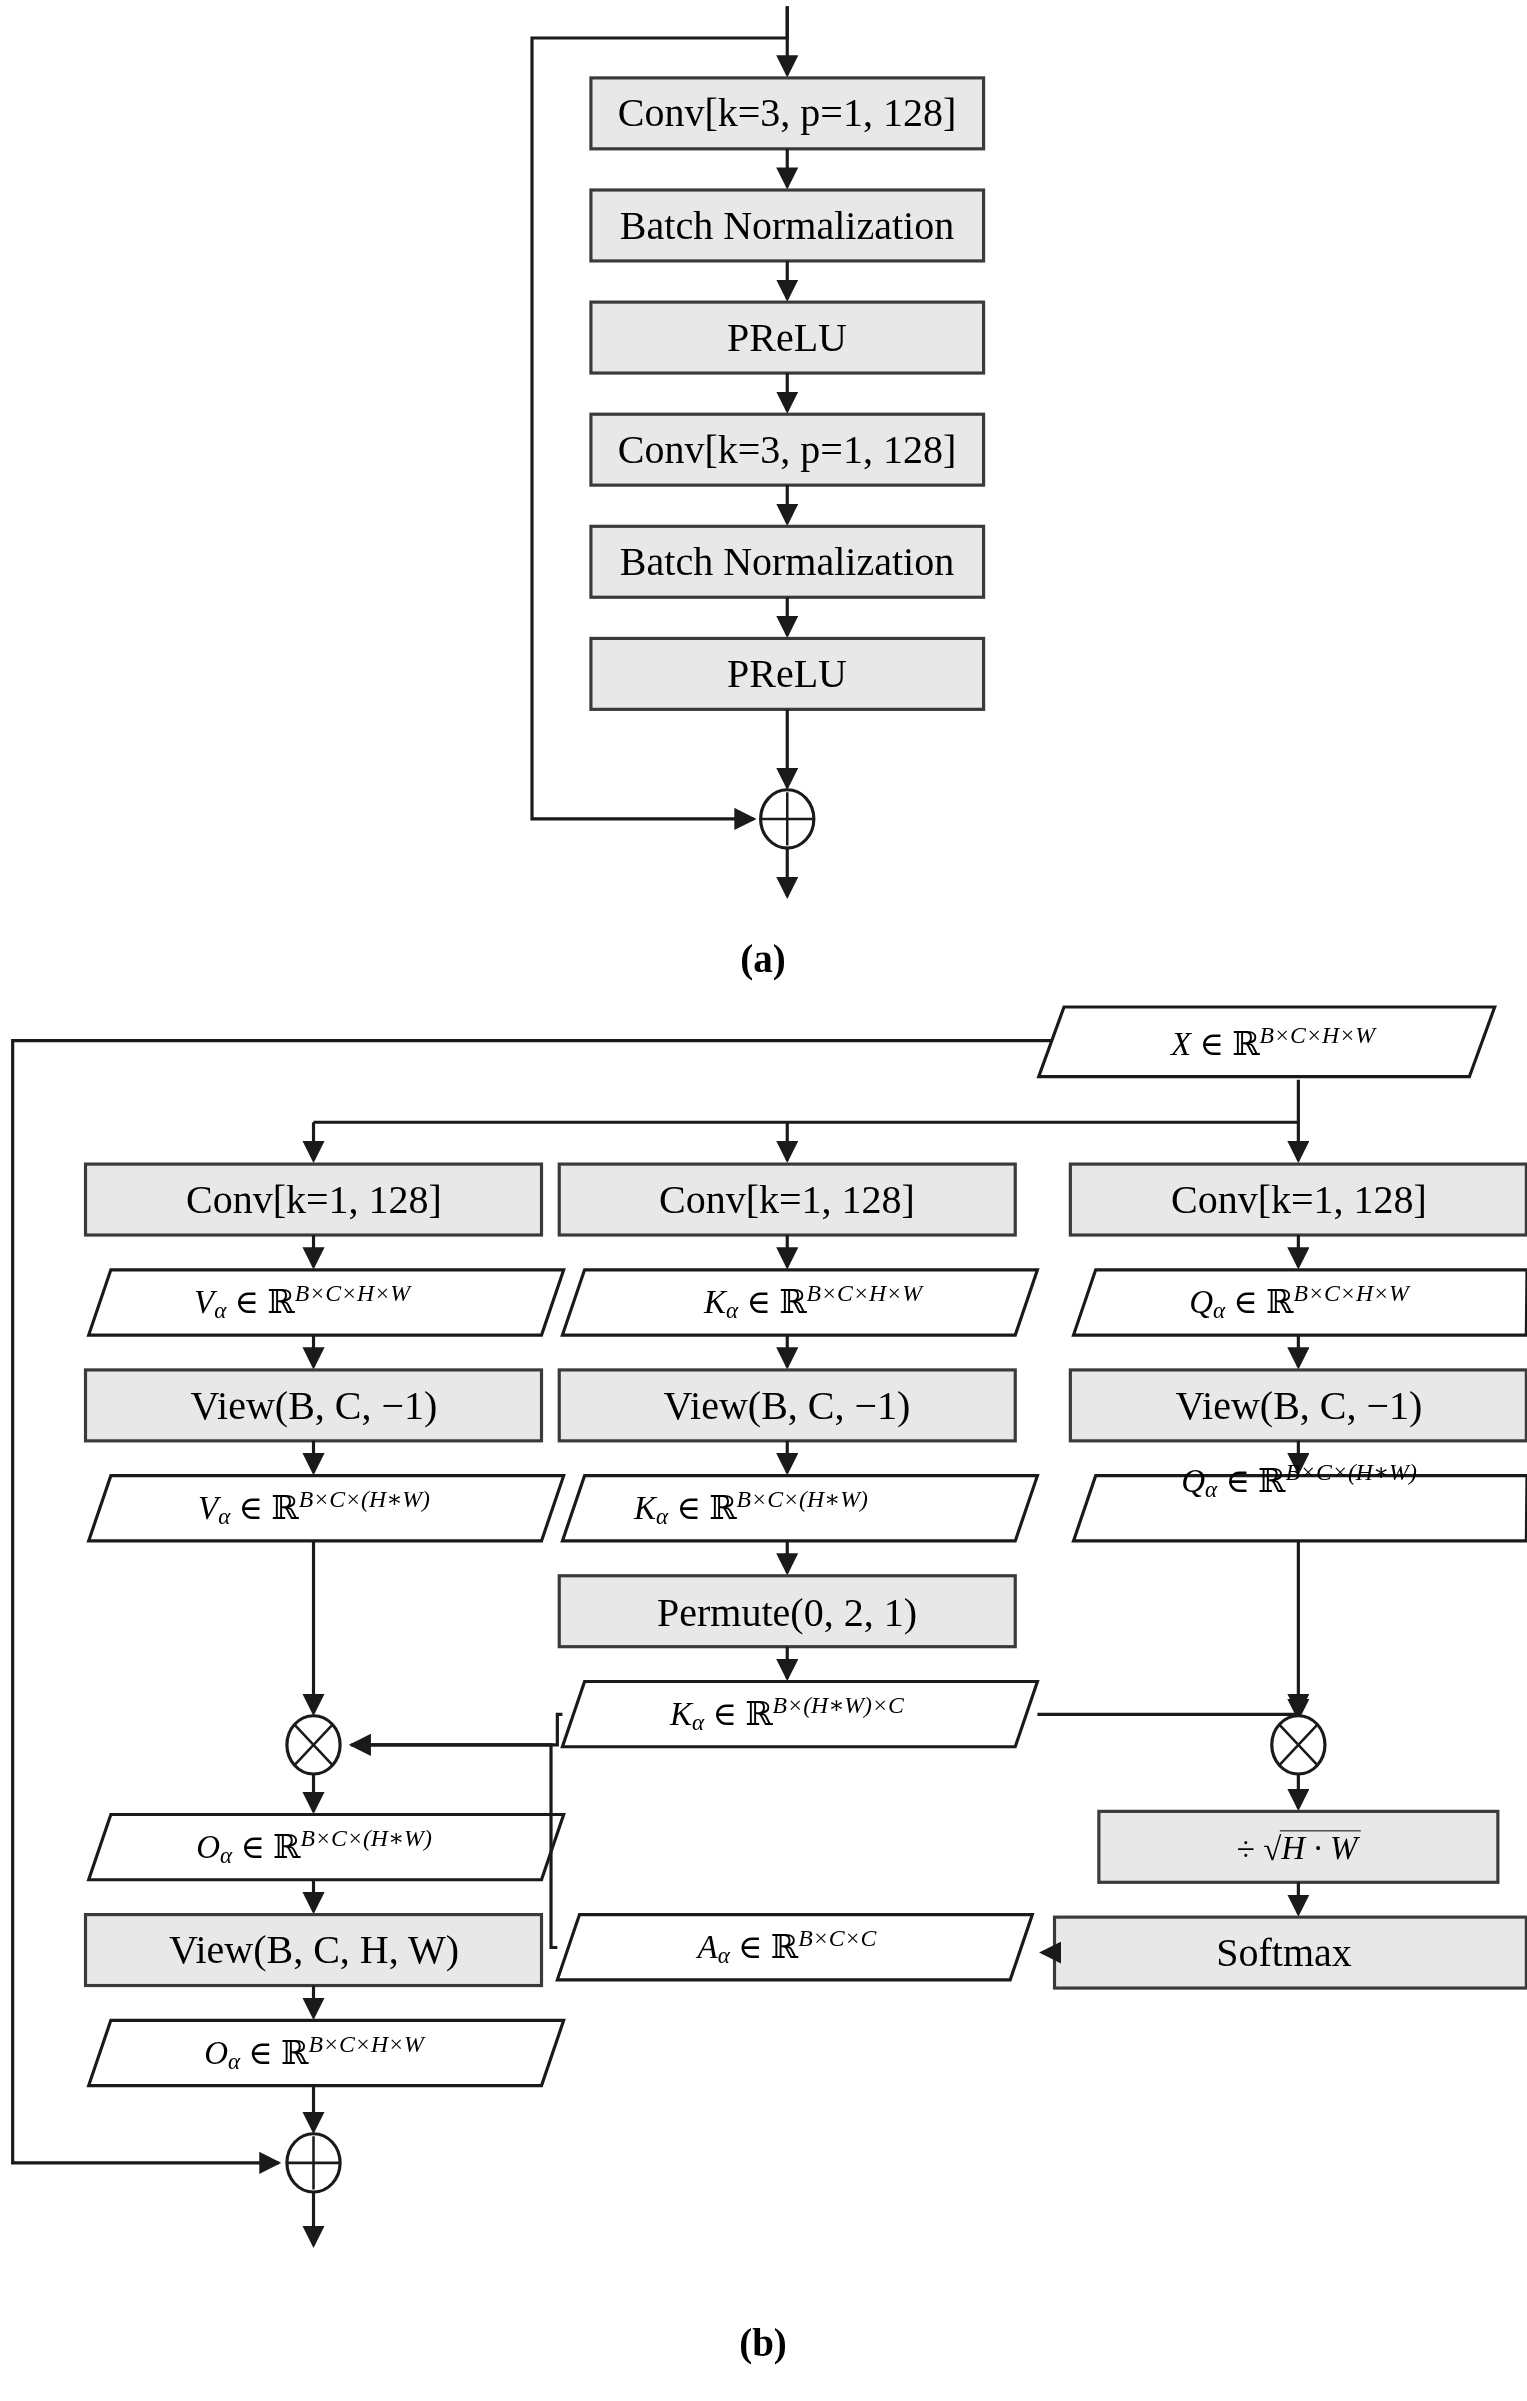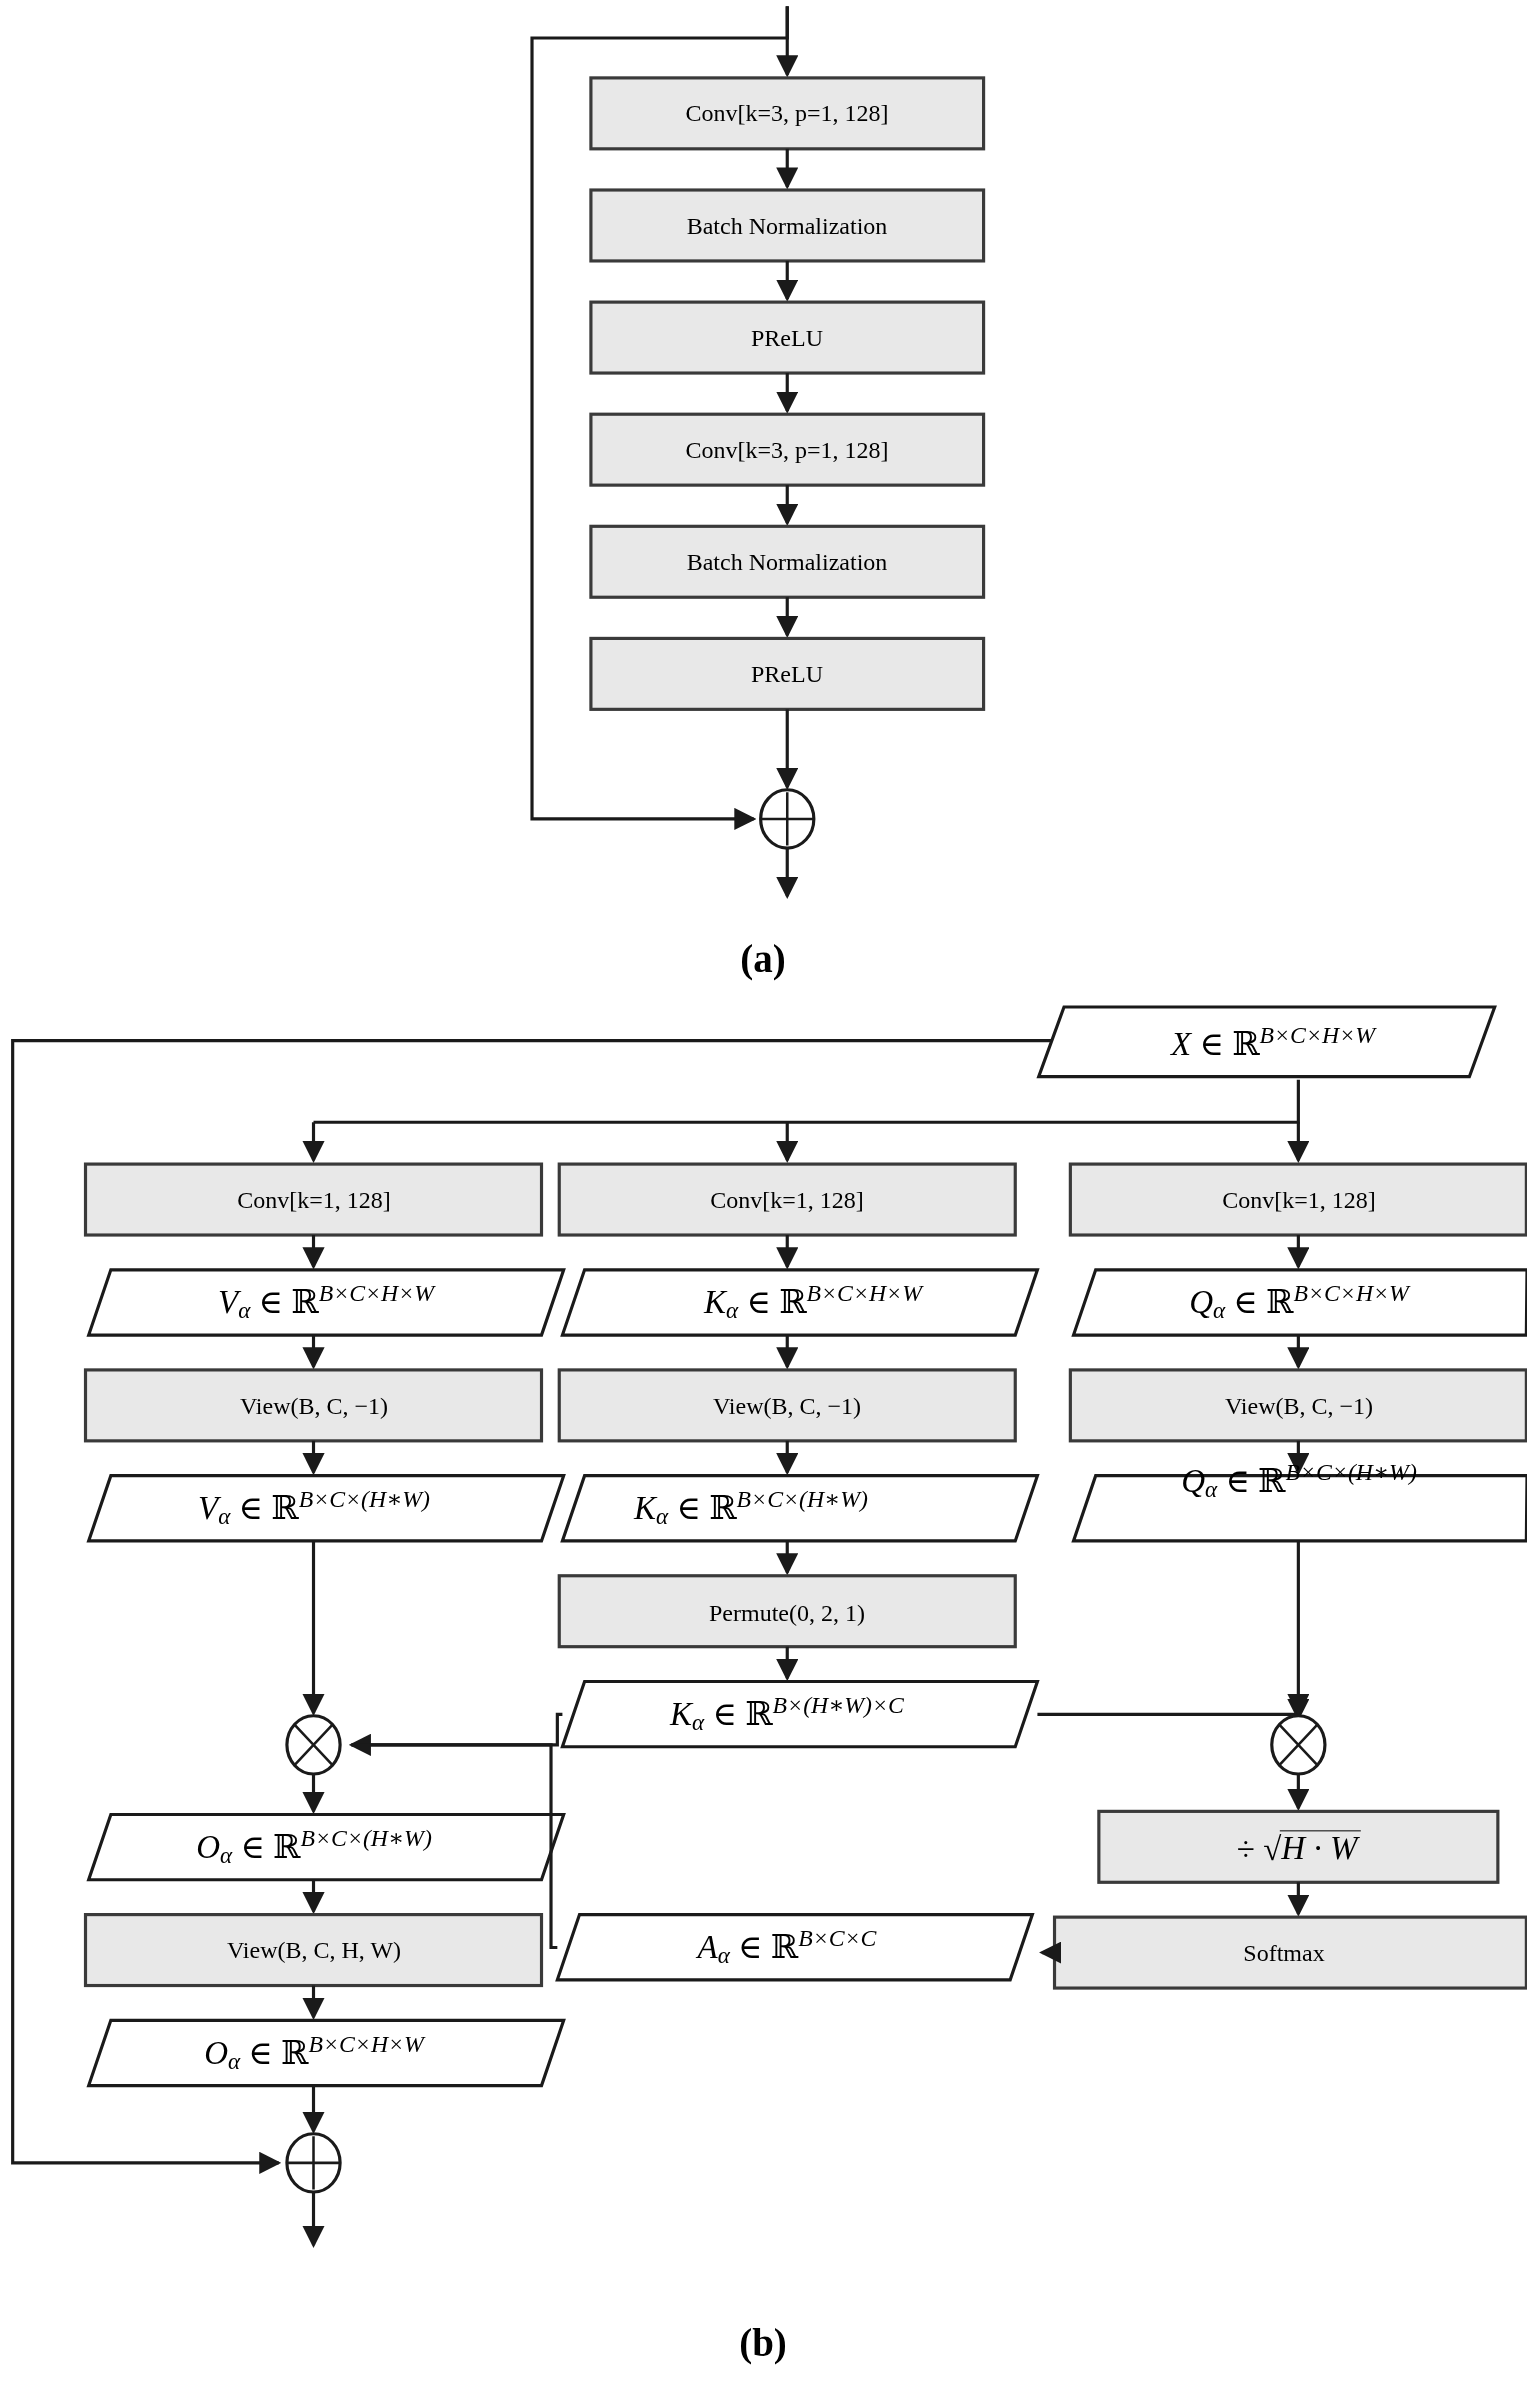--- a/index.html
+++ b/index.html
@@ -6,21 +6,21 @@
   body{font-family:"Liberation Serif","DejaVu Serif",serif;}
   #page{position:relative;width:1527px;height:2401px;background:#fff;overflow:hidden;}
   svg{position:absolute;top:0;left:0;width:1527px;height:2401px;}
   .proc{fill:#e8e8e8;stroke:#3a3a3a;stroke-width:5;}
   .io{fill:#ffffff;stroke:#1a1a1a;stroke-width:5;}
   .ln{stroke:#1a1a1a;stroke-width:5;fill:none;}
   .opc{fill:#ffffff;stroke:#1a1a1a;stroke-width:5;}
   .opl{stroke:#1a1a1a;stroke-width:4;fill:none;}
   .lbl{position:absolute;color:#000;white-space:nowrap;
        transform:translate(-50%,-50%);text-align:center;line-height:1;}
-  .t-box{font-size:24px;}
+  .t-box{font-size:40px;}
   .t-math{font-size:33px;font-style:italic;}
   .t-panel{font-size:39px;font-weight:bold;}
   .up{font-style:normal;}
   .bb{font-family:"DejaVu Serif",serif;font-style:normal;}
   sup{font-size:0.72em;vertical-align:super;}
   sub{font-size:0.70em;vertical-align:-0.25em;font-style:italic;}
   .sqrt{display:inline-block;border-top:1.9px solid #000;padding:1.3px 3.8px 0 1.3px;margin-left:-1.3px;}
 </style>
 </head>
 <body>
@@ -135,21 +135,21 @@
 <div class="lbl t-box" style="left:787px;top:562px">Batch Normalization</div>
 <div class="lbl t-box" style="left:787px;top:674px">PReLU</div>
 <div class="lbl t-panel" style="left:763px;top:958px">(a)</div>
 
 <div class="lbl t-math" style="left:1273px;top:1042px">
   <span>X</span>
   <span class="up"> ∈ </span><span class="bb">ℝ</span><sup>B×C×H×W</sup>
 </div>
 
 <div class="lbl t-box" style="left:314px;top:1200px">Conv[k=1, 128]</div>
-<div class="lbl t-math" style="left:326px;top:1302px">
+<div class="lbl t-math" style="left:302px;top:1302px">
   <span>V</span><sub>α</sub><span class="up"> ∈ </span><span class="bb">ℝ</span><sup>B×C×H×W</sup>
 </div>
 <div class="lbl t-box" style="left:314px;top:1406px">View(B, C, −1)</div>
 <div class="lbl t-math" style="left:314px;top:1508px">
   <span>V</span><sub>α</sub><span class="up"> ∈ </span><span class="bb">ℝ</span><sup>B×C×(H∗W)</sup>
 </div>
 <div class="lbl t-math" style="left:314px;top:1847px">
   <span>O</span><sub>α</sub><span class="up"> ∈ </span><span class="bb">ℝ</span><sup>B×C×(H∗W)</sup>
 </div>
 <div class="lbl t-box" style="left:314px;top:1950px">View(B, C, H, W)</div>

